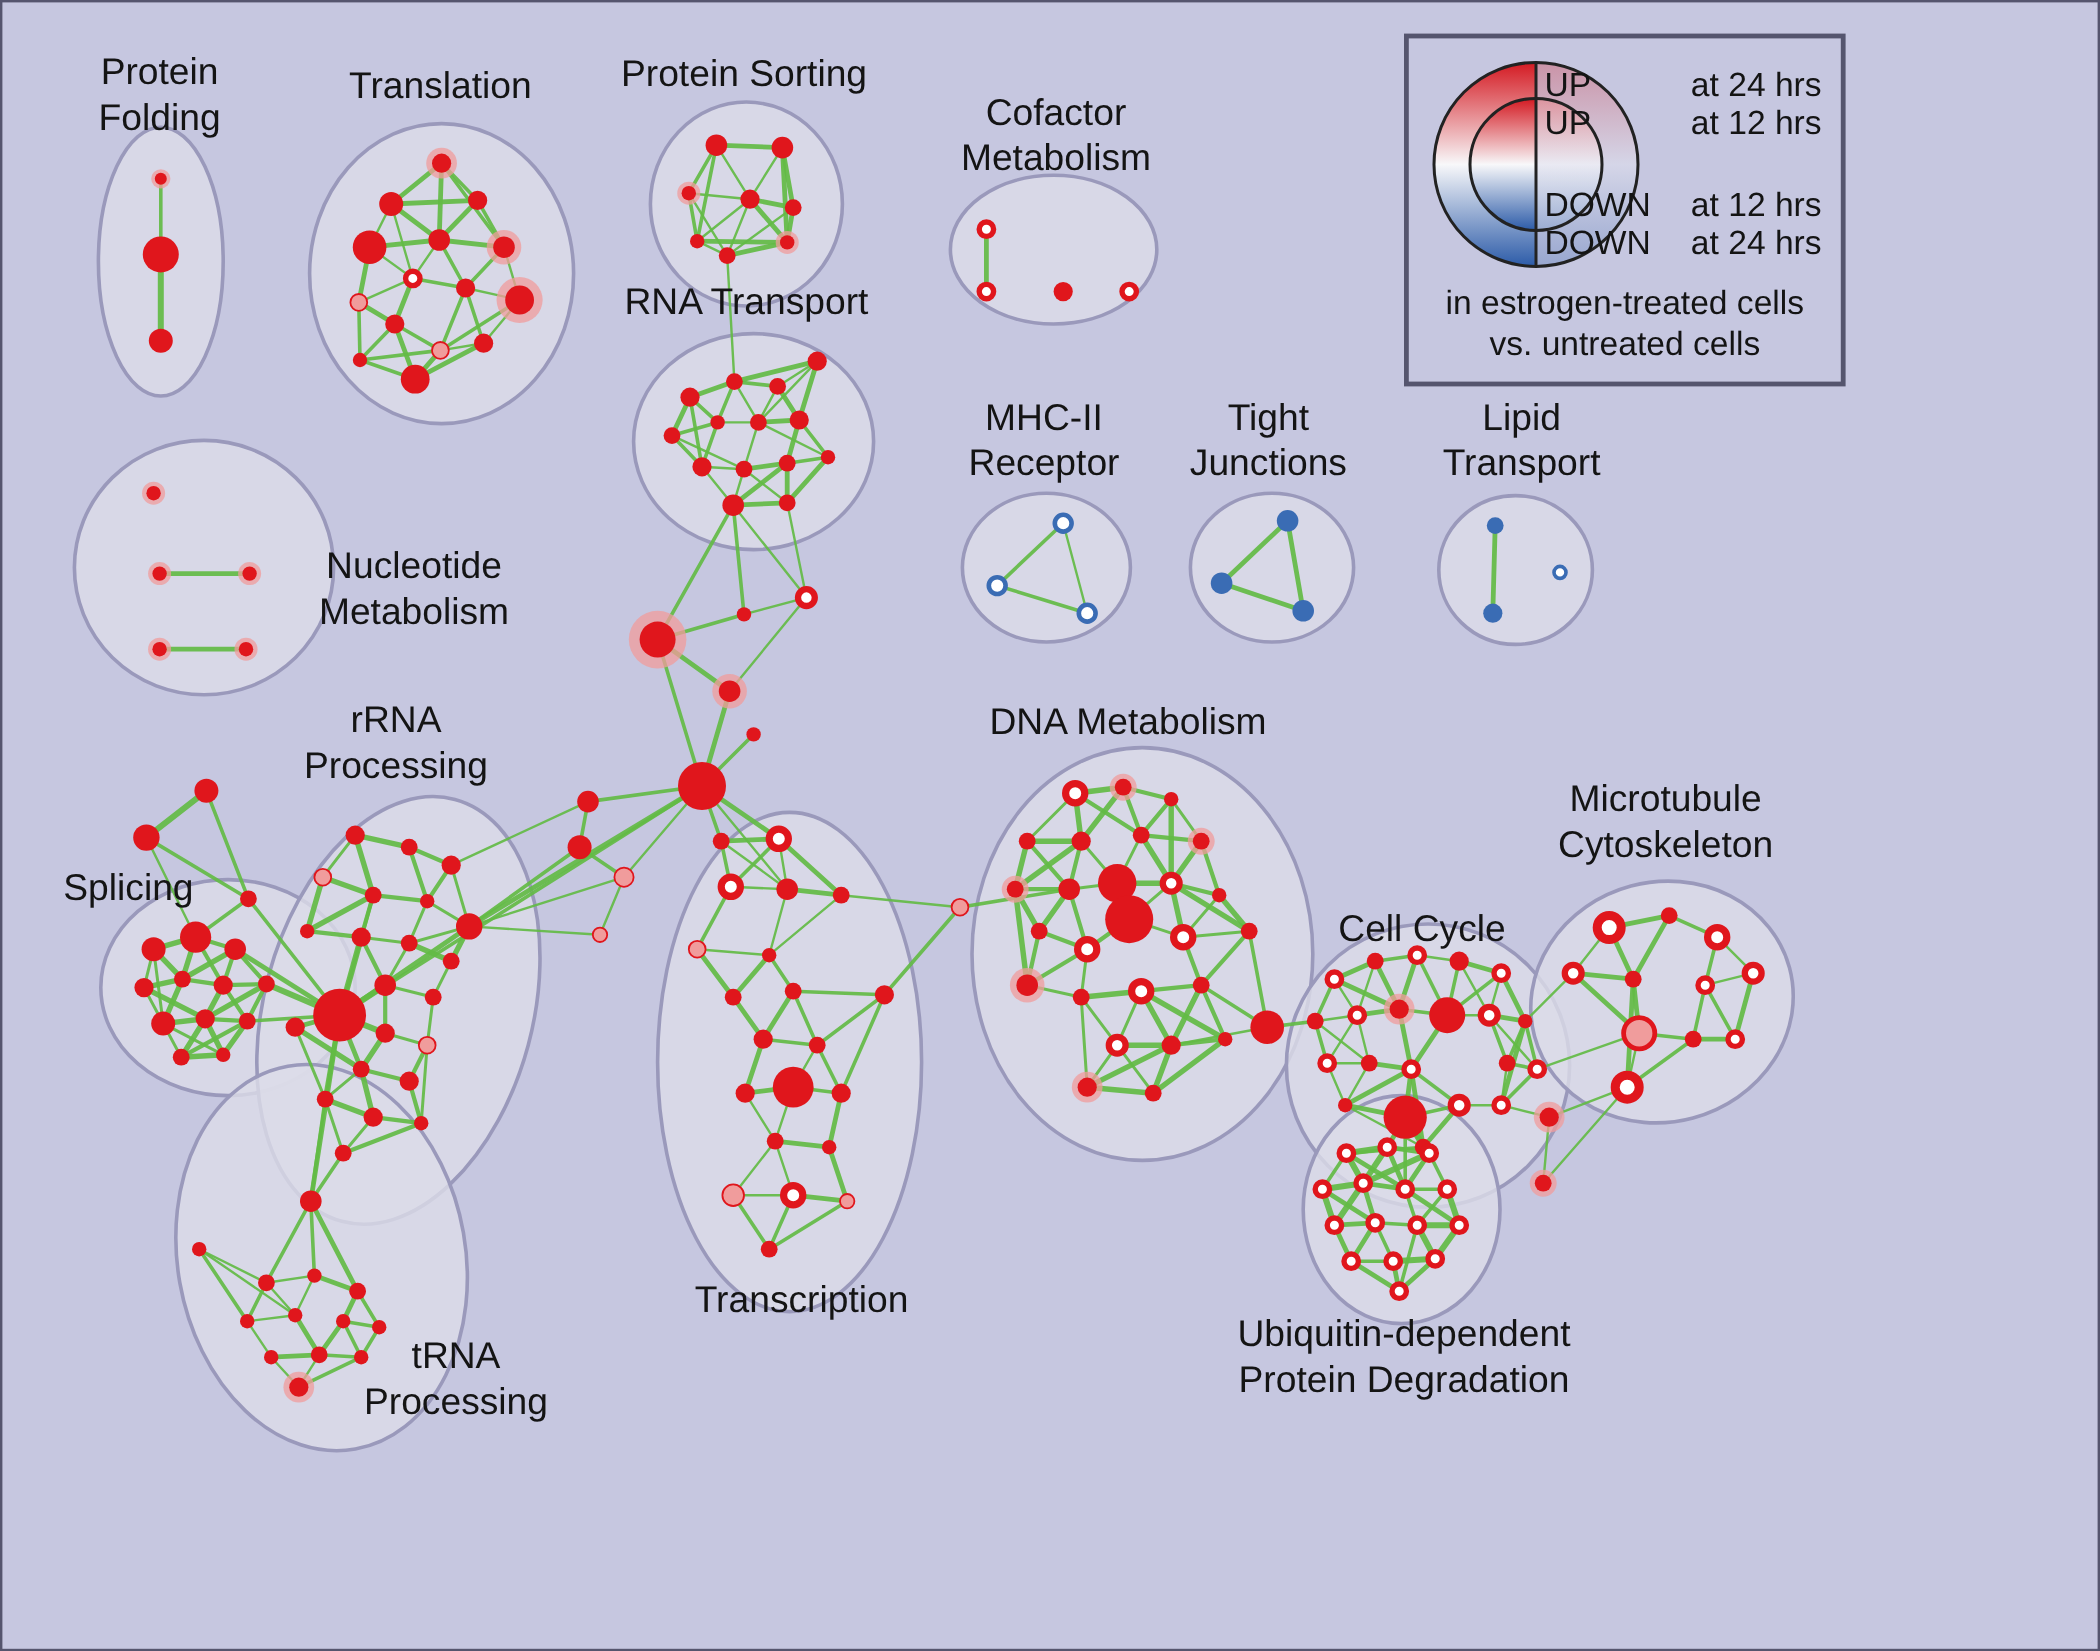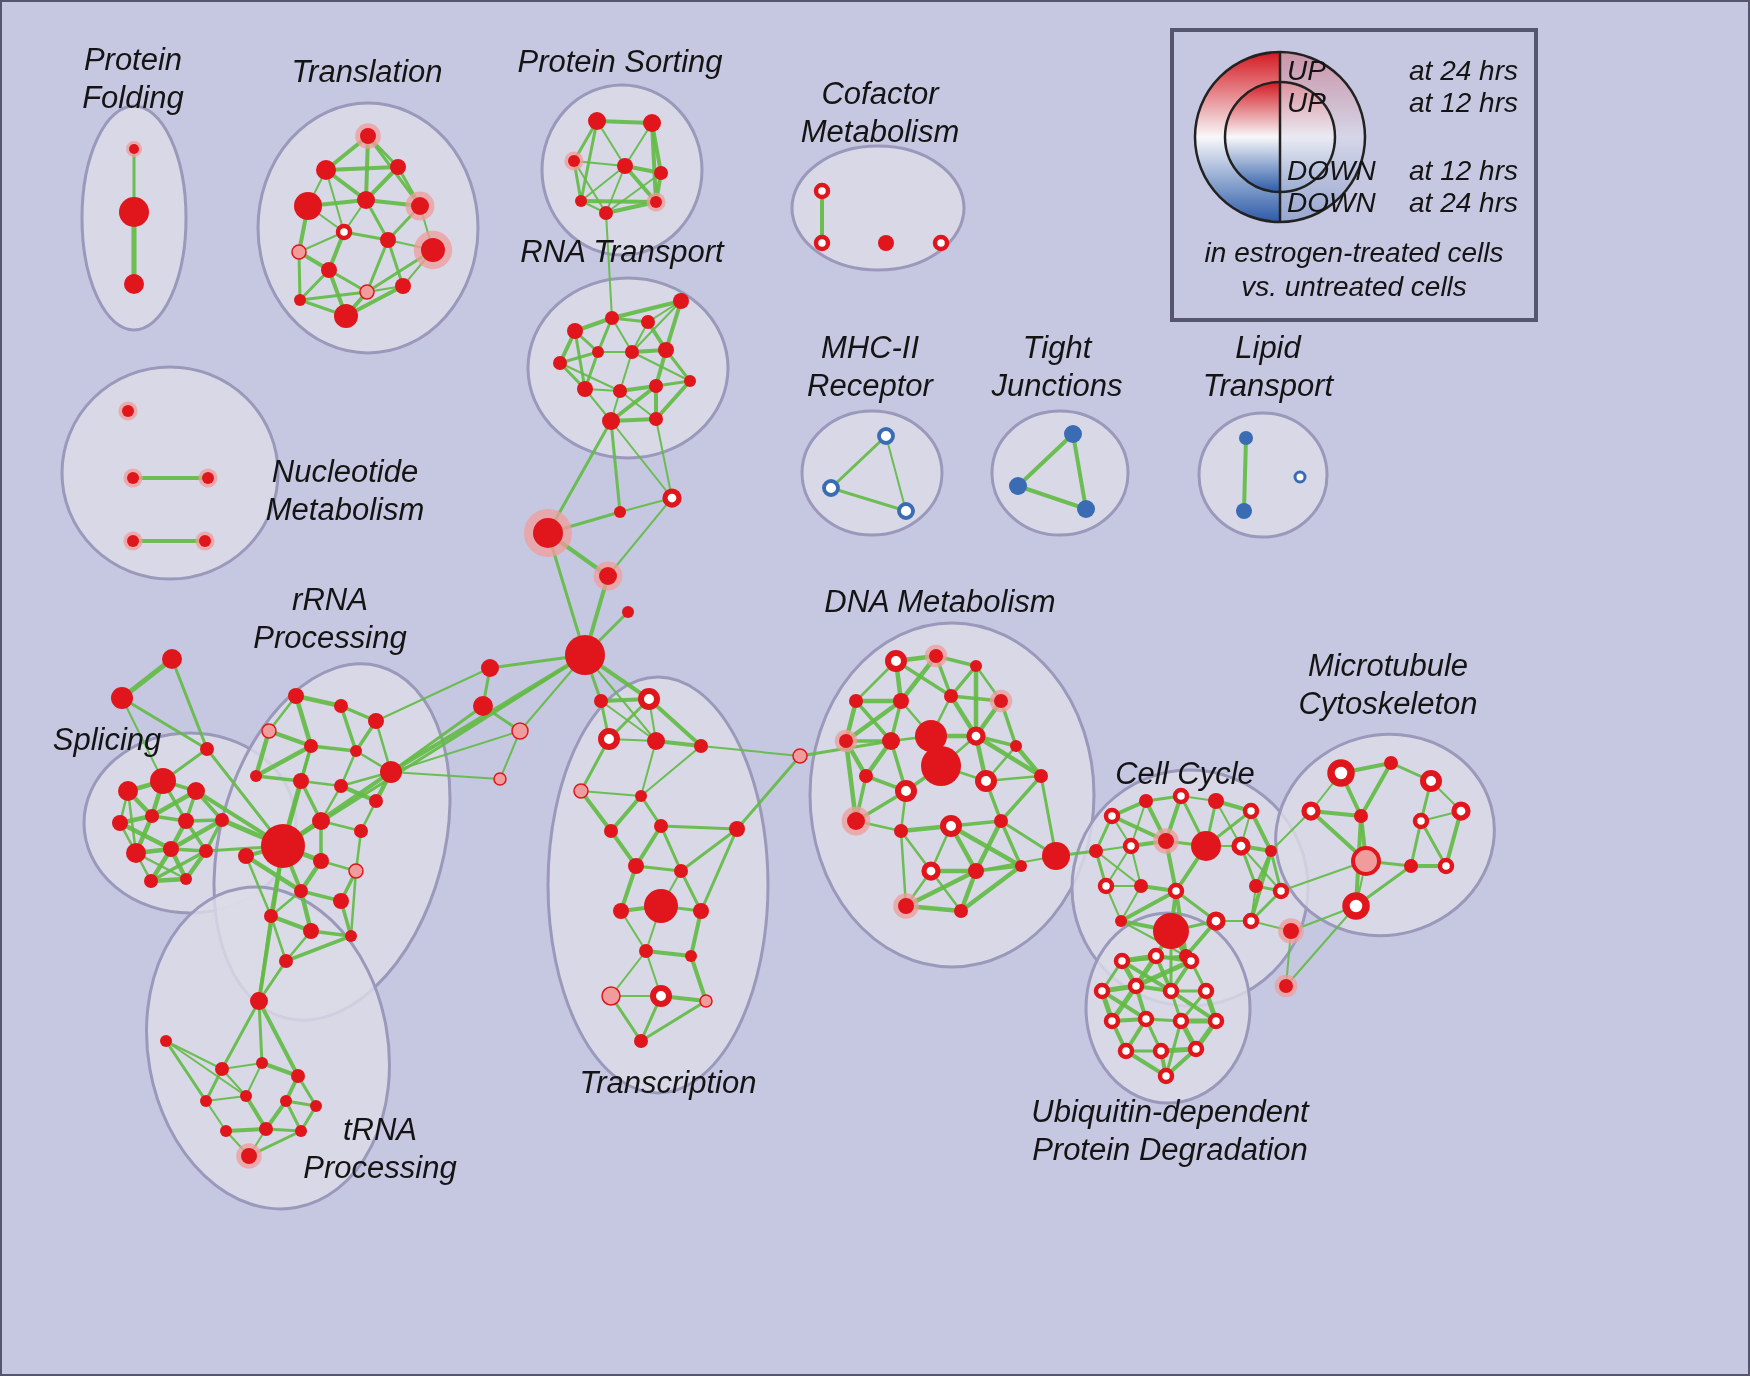--- a/index.html
+++ b/index.html
@@ -1,16 +1,16 @@
 <!DOCTYPE html>
 <html><head>
 <meta charset="utf-8">
 <style>
   html,body{margin:0;padding:0;background:#9fa0bd;}
-  .stage{width:1750px;height:1376px;font-style:italic;}
+  .stage{width:1750px;height:1376px;}
   svg{display:block;}
   svg text{font-family:"Liberation Sans","DejaVu Sans",sans-serif;}
   .cluster-label{font-size:31px;fill:#141414;}
   .legend-text{font-size:28px;fill:#141414;}
 </style>
 </head>
 <body>
 
 <div class="stage">
 <svg width="1750" height="1376" viewBox="0 0 1750 1376">

